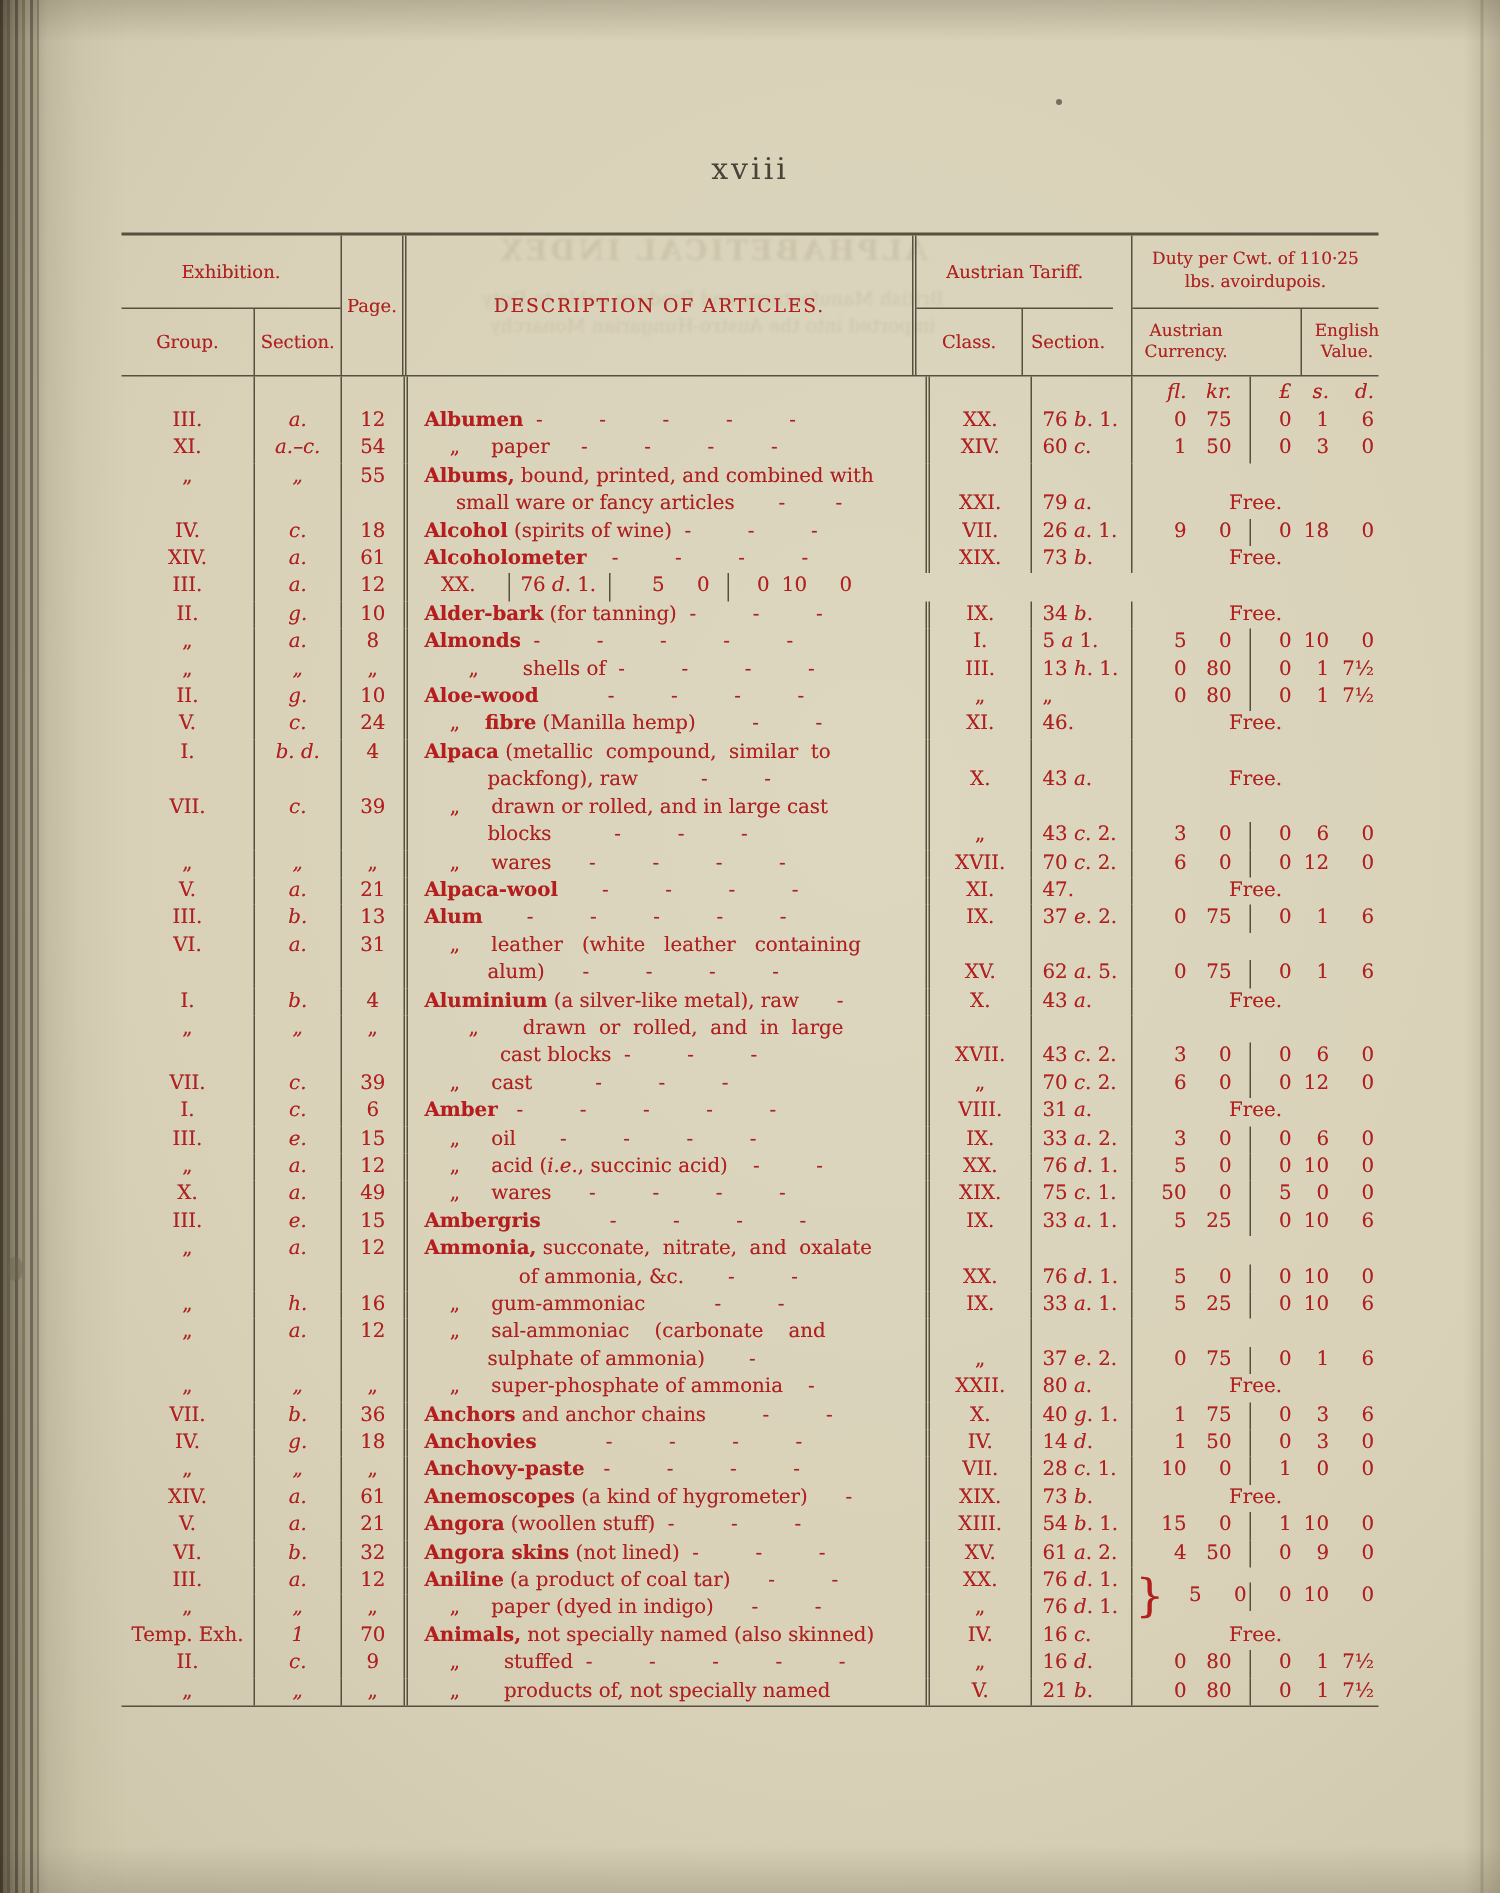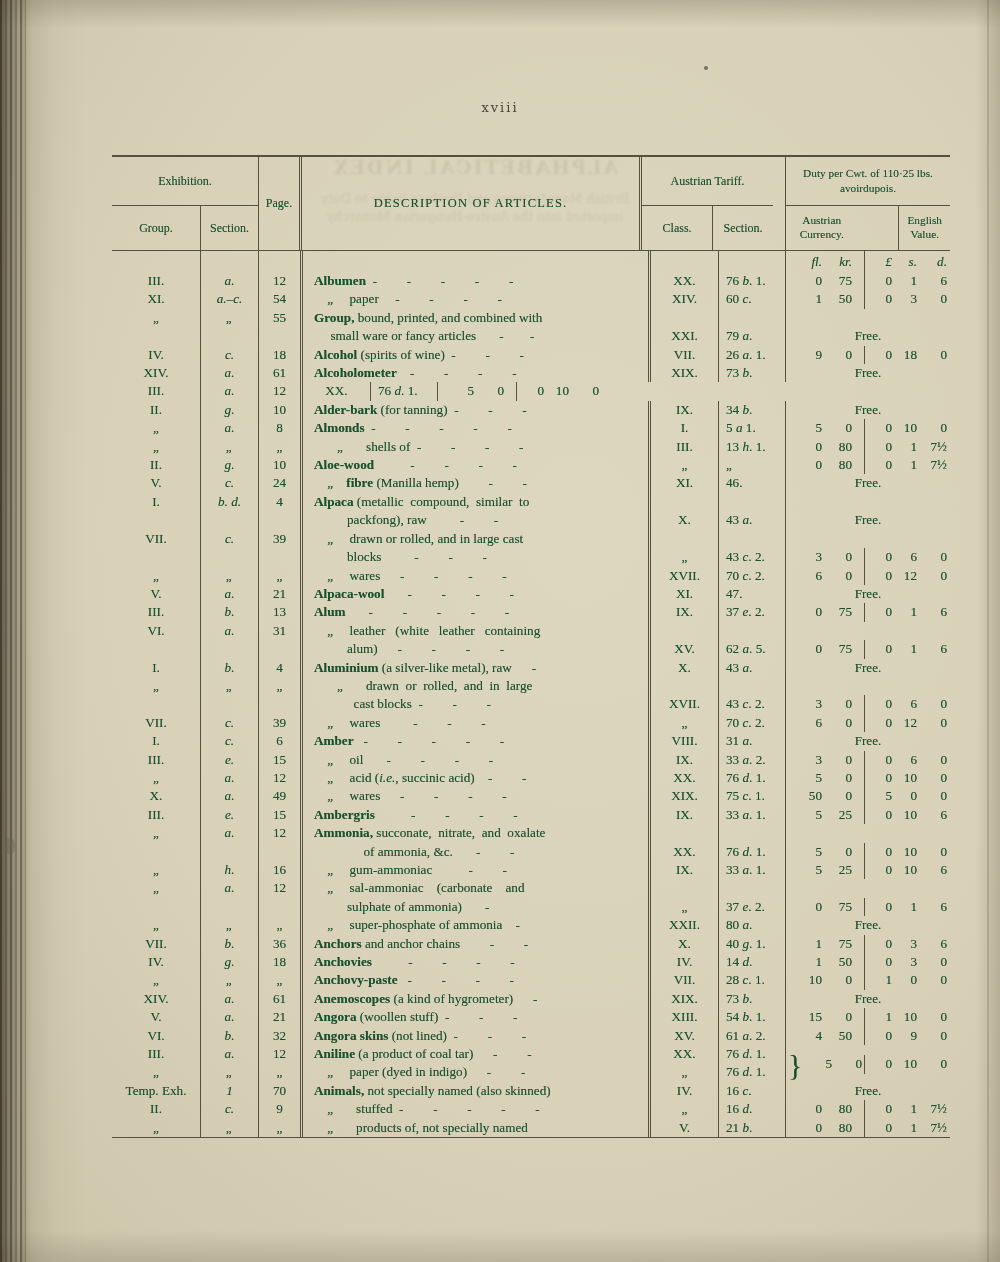--- a/index.html
+++ b/index.html
@@ -25,37 +25,36 @@
       rgba(40,33,22,0.45) 0 2px, rgba(120,110,88,0.22) 2px 5px,
       rgba(70,62,45,0.38) 5px 7px, rgba(150,140,115,0.12) 7px 10px);
   }
   .edge-right { position: absolute; right: 11px; top: 0; bottom: 0; width: 2px; background: rgba(90,80,60,0.22); }
 
   .speck1 { position: absolute; left: 704px; top: 66px; width: 4px; height: 4px; border-radius: 50%; background: #4a443a; opacity: .7; }
   .speck2 { position: absolute; left: 5px; top: 838px; width: 10px; height: 16px; background: #6b6350; opacity: .45; border-radius: 45%; }
 
   .pageno {
     position: absolute; top: 100px; left: 0; width: 100%;
-    text-align: center; font-size: 13px; letter-spacing: 2px; color: #49433a;
+    text-align: center; font-size: 20px; letter-spacing: 2px; color: #49433a;
   }
 
   .ghost {
     position: absolute; left: 290px; top: 156px; width: 370px;
     transform: scaleX(-1); opacity: 0.15; color: #7a7156;
     filter: blur(1.2px); pointer-events: none; text-align: center;
   }
   .ghost .g1 { font-size: 19px; font-weight: bold; letter-spacing: 2px; }
   .ghost .g2 { font-size: 12.5px; margin-top: 13px; }
   .ghost .g3 { font-size: 12.5px; margin-top: 3px; }
 
   .tariff-table {
-    position: absolute; left: 112px; top: 155px; width: 838px;
-    font-size: 13.2px; color: #14532d;
+    position: absolute; left: 81px; top: 155px; width: 838px;
+    font-size: 13.2px; color: #b91c1c;
     text-shadow: 0 0 0.4px rgba(63,58,48,0.45);
-    font-family: Liberation Serif, serif;
   }
   .thead { display: flex; border-top: 2px solid #56503f; border-bottom: 1px solid #56503f; height: 96px; font-size: 12px; }
   .h-exh { width: 146px; display: flex; flex-direction: column; }
   .h-exh-top { height: 49px; display: flex; align-items: center; justify-content: center; border-bottom: 1px solid #56503f; }
   .h-exh-bot { flex: 1; display: flex; }
   .h-group { width: 88px; display: flex; align-items: center; justify-content: center; }
   .h-section { width: 58px; border-left: 1px solid #56503f; display: flex; align-items: center; justify-content: center; }
   .h-page { width: 42px; border-left: 1px solid #56503f; display: flex; align-items: center; justify-content: center; }
   .h-desc { width: 348px; border-left: 3px double #56503f; display: flex; align-items: center; justify-content: center; font-size: 12.5px; letter-spacing: 1.2px; }
   .h-tariff { width: 137px; border-left: 3px double #56503f; display: flex; flex-direction: column; }
@@ -210,21 +209,21 @@
               <span class="m2">0</span>
             </div>
           </div>
         </div>
       </div>
       <div class="trow">
         <div class="cg">„</div>
         <div class="cs">„</div>
         <div class="cp">55</div>
         <div class="cd">
-          <div class="dline"><span class="b">Group,</span><span> bound, printed, and combined with</span></div>
+          <div class="dline"><span class="b">Albums,</span><span> bound, printed, and combined with</span></div>
           <div class="dline"><span>     small ware or fancy articles       -        -</span></div>
         </div>
         <div class="cc">XXI.</div>
         <div class="cts">
           <div>79 <i>a</i>.</div>
         </div>
         <div class="cduty">
           <div class="freec">Free.</div>
         </div>
       </div>
@@ -567,21 +566,21 @@
               <span class="m2">0</span>
             </div>
           </div>
         </div>
       </div>
       <div class="trow">
         <div class="cg">VII.</div>
         <div class="cs">c.</div>
         <div class="cp">39</div>
         <div class="cd">
-          <div class="dline"><span>    „     wares          -         -         -</span></div>
+          <div class="dline"><span>    „     cast          -         -         -</span></div>
         </div>
         <div class="cc">„</div>
         <div class="cts">
           <div>70 <i>c</i>. 2.</div>
         </div>
         <div class="cduty">
           <div class="dwrap">
             <div class="acg">
               <span class="n0">6</span>
               <span class="n1">0</span>

